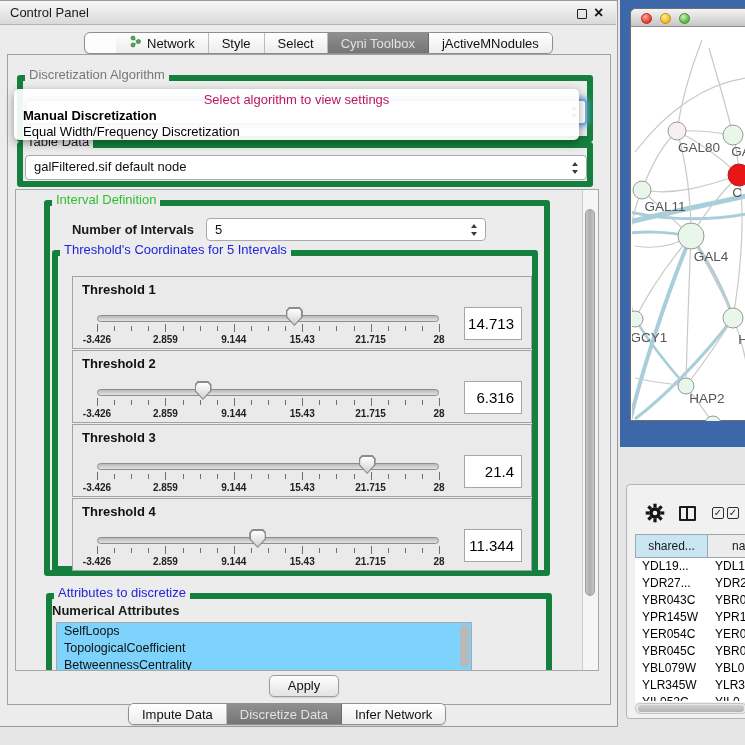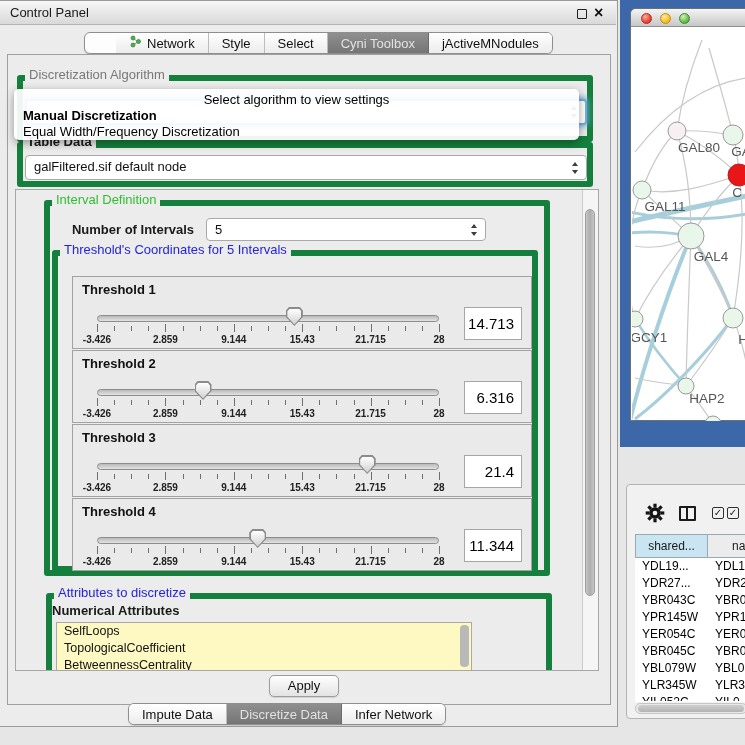--- a/index.html
+++ b/index.html
@@ -34,21 +34,21 @@
 
   .combo{background:#fff;border:1px solid #a9a9a9;border-radius:4px;line-height:22px;padding-left:8px;color:#111;}
   .combo .stepper{position:absolute;right:7px;top:50%;transform:translateY(-50%);width:7px;height:12px;}
   .stepper:before,.stepper:after{content:"";position:absolute;left:0;border-left:3.5px solid transparent;border-right:3.5px solid transparent;}
   .stepper:before{top:0;border-bottom:4.5px solid #3c3c3c;}
   .stepper:after{bottom:0;border-top:4.5px solid #3c3c3c;}
   .combo.focused{border:2px solid #74aede;box-shadow:0 0 5px 2px rgba(96,164,220,.8);}
 
   #algo-popup{left:6px;top:34px;width:565px;height:51px;background:rgba(255,255,255,.93);border-radius:5px;
               box-shadow:0 3px 10px rgba(0,0,0,.38);z-index:10;}
-  .popup-prompt{left:0;top:3px;width:100%;text-align:center;color:#000000;}
+  .popup-prompt{left:0;top:3px;width:100%;text-align:center;color:#be185d;}
   .popup-opt1{left:9px;top:19px;font-weight:bold;color:#000;}
   .popup-opt2{left:9px;top:35px;color:#000;}
 
   
   #scrollpane{left:7px;top:134px;width:584px;height:482px;border:1px solid #a7a7a7;background:#ececec;overflow:hidden;}
   .vscroll{background:#f5f5f5;border-left:1px solid #cccccc;}
   .vthumb{position:absolute;left:2px;width:10px;background:linear-gradient(90deg,#c6c6c6,#adadad,#c6c6c6);border-radius:5px;border:1px solid #9e9e9e;}
 
   
   .th-panel{position:absolute;left:14px;width:460px;height:73px;background:#eaeaea;border:1px solid #a2a2a2;}
@@ -59,21 +59,21 @@
   .th-thumb:before{content:"";position:absolute;inset:0;background:#8b8b8b;
        clip-path:polygon(18% 0,82% 0,100% 18%,100% 52%,50% 100%,0 52%,0 18%);}
   .th-thumb:after{content:"";position:absolute;inset:1.5px;background:linear-gradient(#ffffff,#cfcfcf);
        clip-path:polygon(18% 0,82% 0,100% 18%,100% 52%,50% 100%,0 52%,0 18%);}
   .th-tick{position:absolute;width:1px;background:#6f6f6f;}
   .th-lab{position:absolute;top:57px;transform:translateX(-50%);font-size:10px;font-weight:bold;color:#222;}
   .th-value{position:absolute;left:391px;top:30px;width:58px;height:33px;background:#fff;border:1px solid #a6a6a6;
             font-size:15px;text-align:right;line-height:31px;padding-right:7px;color:#000;}
 
   
-  #attr-list{left:40px;top:432px;width:416px;height:56px;background:#fef9c3;border:1px solid #a9a9a9;overflow:hidden;}
+  #attr-list{left:40px;top:432px;width:416px;height:56px;background:#7dd3fc;border:1px solid #a9a9a9;overflow:hidden;}
   .attr-item{height:17px;line-height:17px;padding-left:7px;font-size:12.5px;color:#111;white-space:nowrap;}
   #attr-vthumb{position:absolute;right:2px;top:2px;width:9px;height:42px;background:#b9b9b9;border-radius:4px;}
 
   .button{background:linear-gradient(#fefefe,#e3e3e3);border:1px solid #9c9c9c;border-radius:5px;
           text-align:center;line-height:20px;color:#111;box-shadow:0 1px 1px rgba(0,0,0,.12);}
 
   
   #desktop{left:620px;top:0;width:125px;height:447px;background:#3c68a9;}
   #net-window{left:630px;top:8px;width:117px;height:413px;background:#fff;border:1px solid #6f6f6f;border-radius:6px 0 0 0;}
   .nw-titlebar{left:0;top:0;width:100%;height:18px;background:linear-gradient(#f4f4f4,#c7c7c7);
@@ -147,21 +147,21 @@
         <span class="stepper"></span>
       </div>
 
       <div id="algo-popup" class="abs">
         <div class="popup-prompt abs">Select algorithm to view settings</div>
         <div class="popup-opt1 abs">Manual Discretization</div>
         <div class="popup-opt2 abs">Equal Width/Frequency Discretization</div>
       </div>
 
       <div class="groupbox abs" style="left:9px;top:87px;width:576px;height:45px;"></div>
-      <div class="grouptitle" style="left:15px;top:80px;color:#1a1a1a;font-weight:bold;">Table Data</div>
+      <div class="grouptitle" style="left:15px;top:80px;color:#1a1a1a;">Table Data</div>
       <div class="combo abs" style="left:17px;top:100px;width:562px;height:25px;">
         <span>galFiltered.sif default node</span>
         <span class="stepper"></span>
       </div>
 
       <div id="scrollpane" class="abs">
         <div class="groupbox abs" style="left:28px;top:10px;width:506px;height:376px;"></div>
         <div class="grouptitle gt-green" style="left:36px;top:3px;">Interval Definition</div>
 
         <div class="abs" style="left:46px;top:32px;width:132px;font-weight:bold;text-align:right;">Number of Intervals</div>

